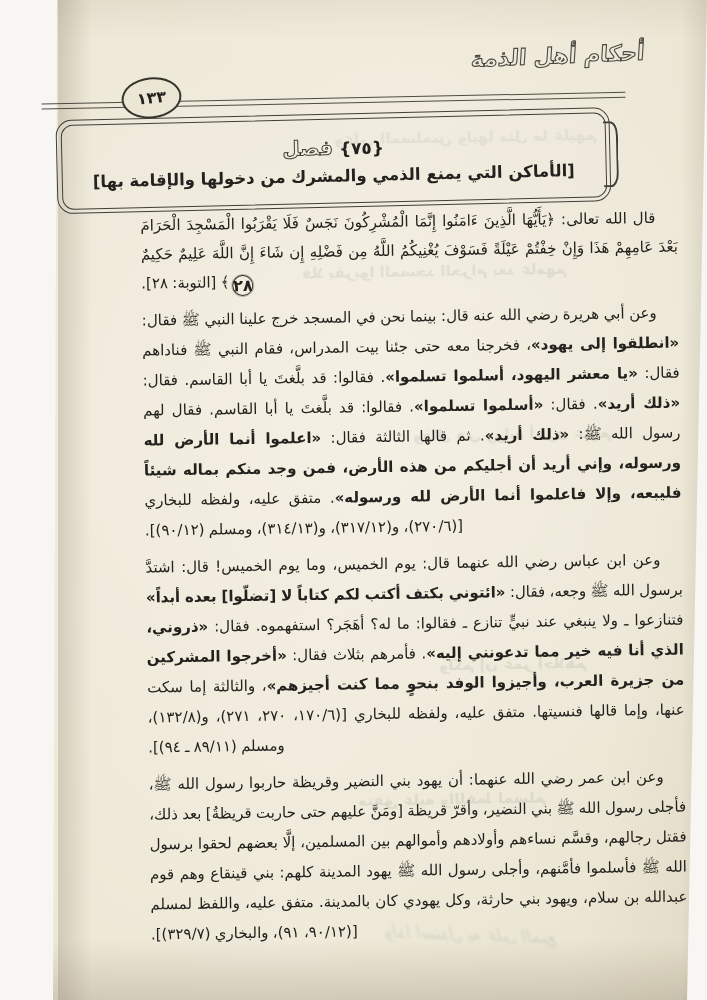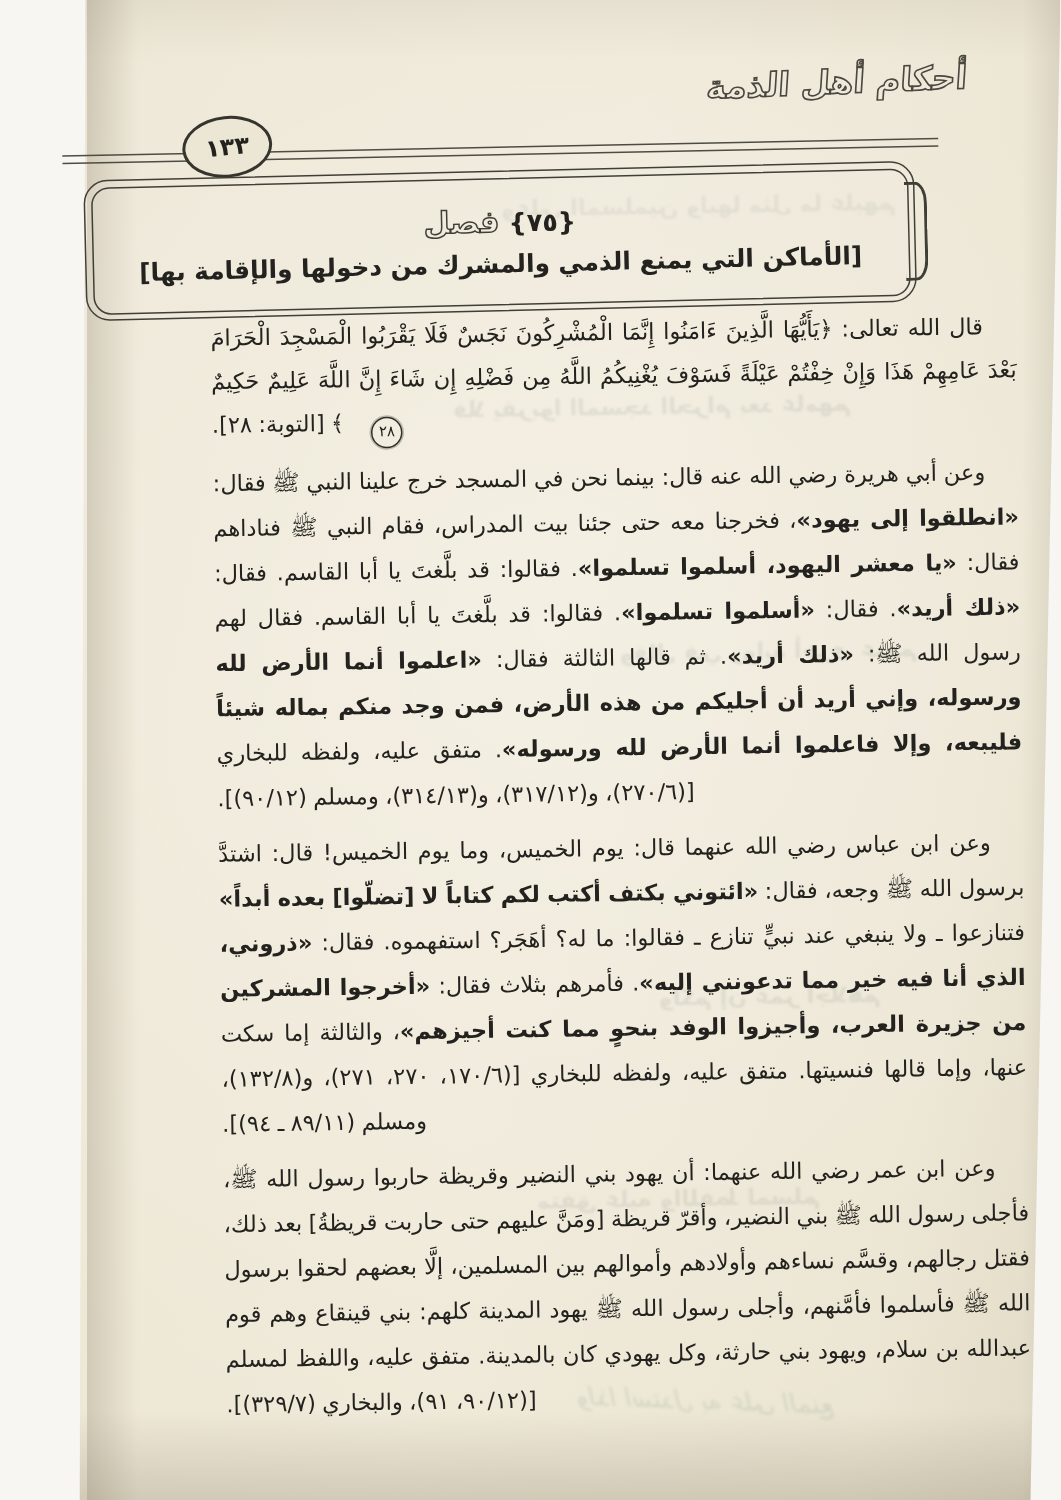--- a/index.html
+++ b/index.html
@@ -98,25 +98,25 @@
   .body-text{
     position:absolute;top:208px;right:20px;width:537px;
     text-align:justify;text-align-last:left;
     font-size:15px;line-height:30px;letter-spacing:-.2px;word-spacing:-.5px;
   }
   .body-text p{margin:0 0 7px;text-indent:22px;}
   .body-text p.p-quran{line-height:29px;}
   .body-text b{font-weight:700;}
   .quran{letter-spacing:0;}
   .ayah-num{
-    display:inline-flex;width:19px;height:19px;margin:0 18px;
+    display:inline-flex;width:19px;height:19px;margin:0 3px;
     border:1.2px solid #2f2e29;border-radius:50%;
     box-shadow:0 0 0 1px rgba(47,46,41,.28);
     align-items:center;justify-content:center;
-    font-size:10px;font-weight:400;vertical-align:-4px;text-indent:0;
+    font-size:16px;font-weight:700;vertical-align:-4px;text-indent:0;
   }
 </style>
 </head>
 <body>
 
 <div class="paper">
   <div class="crease"></div>
   <div class="edge-shade-right"></div>
   <div class="bleed-layer">
       <div class="bleed">وعلى المسلمين وليها مثل ما عليهم</div>

